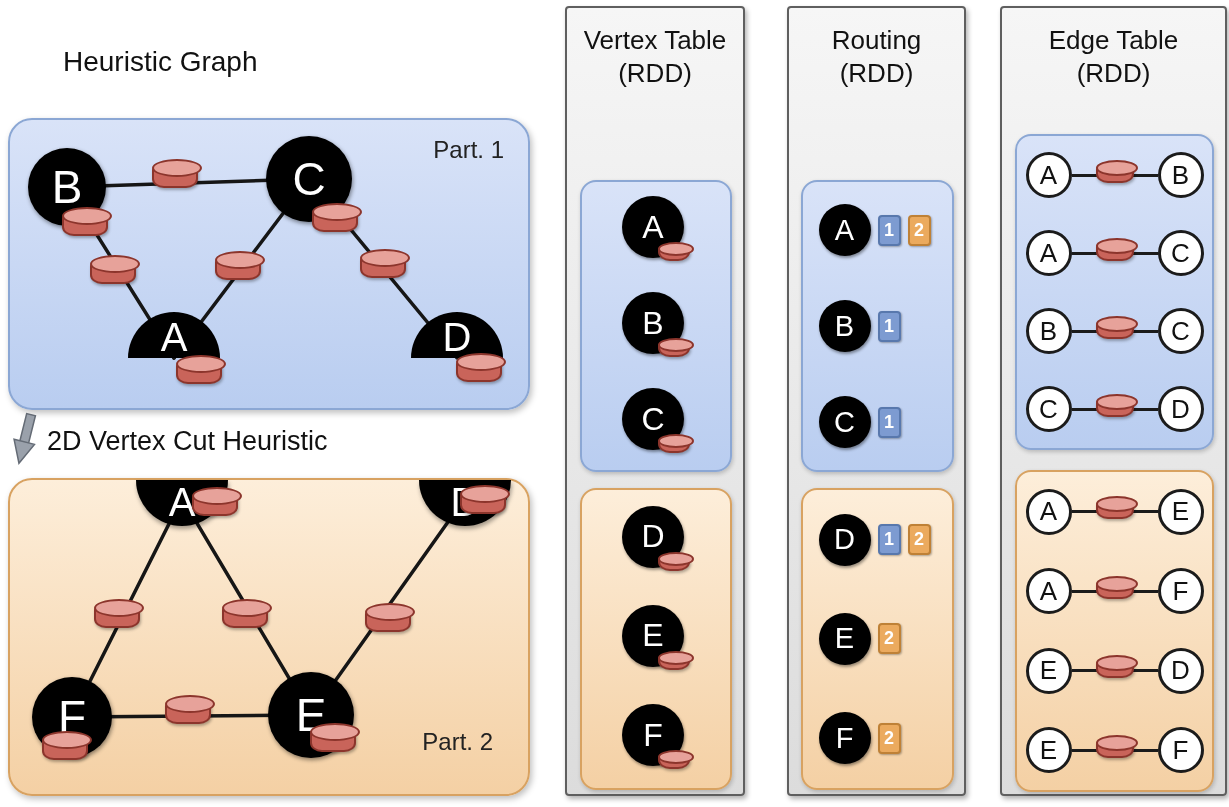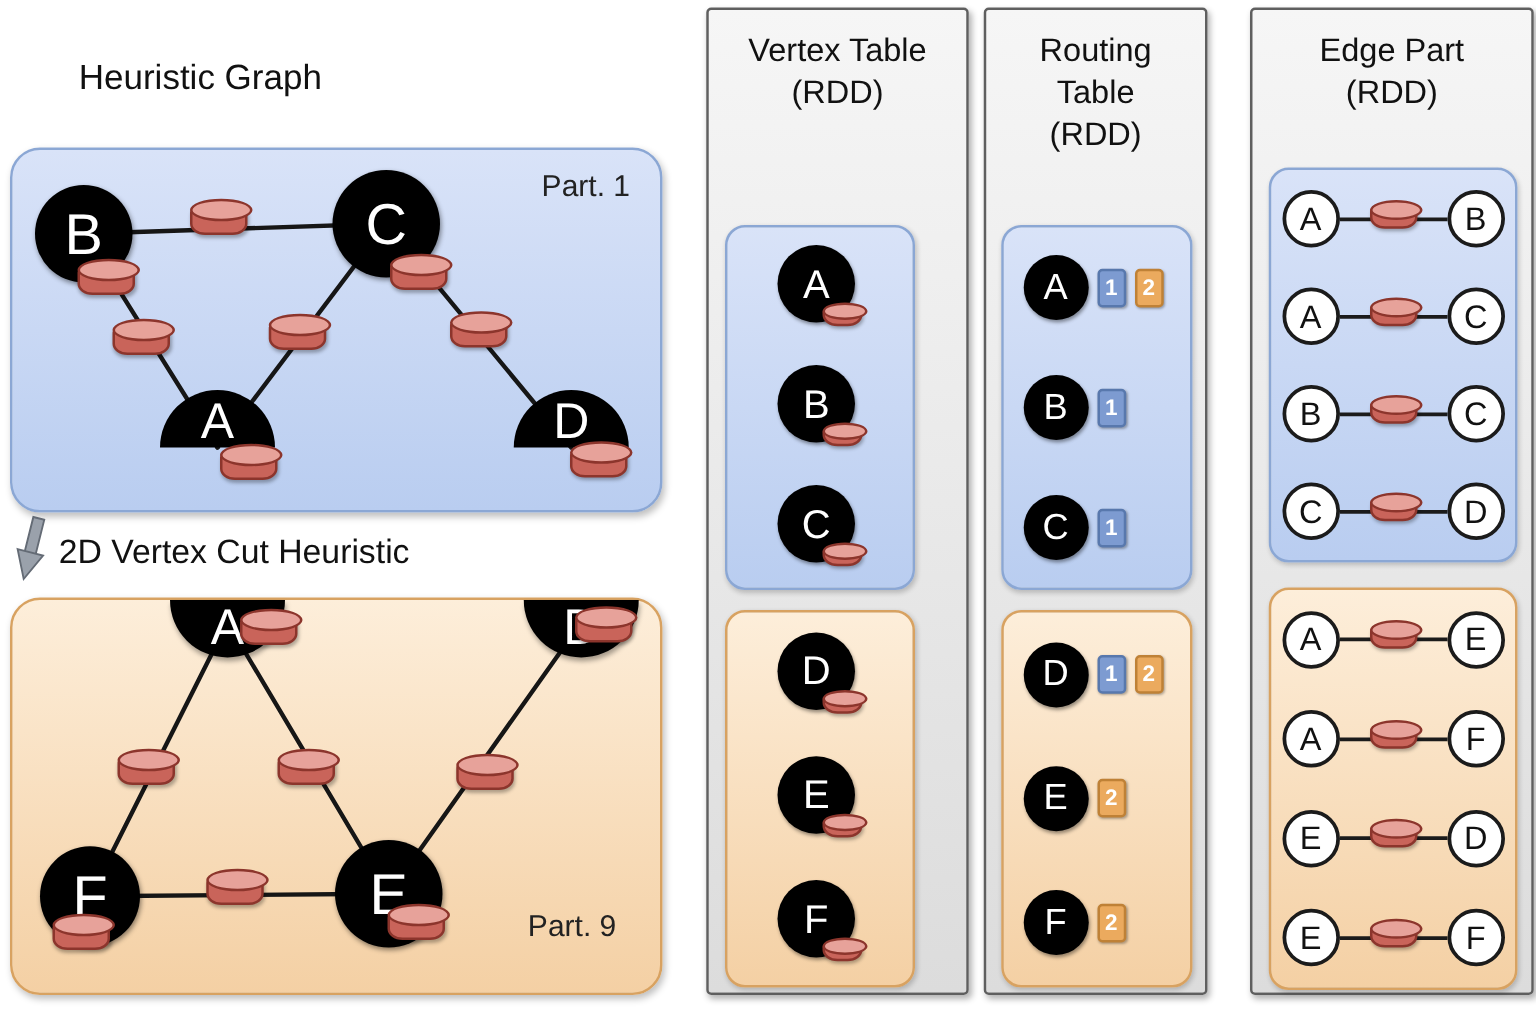--- a/index.html
+++ b/index.html
@@ -145,24 +145,24 @@
       <span>E</span>
     </div>
     <div class="cyl cyl-l" style="left:182px;top:14px;"></div>
     <div class="cyl cyl-l" style="left:450px;top:12px;"></div>
     <div class="cyl cyl-l" style="left:84px;top:126px;"></div>
     <div class="cyl cyl-l" style="left:212px;top:126px;"></div>
     <div class="cyl cyl-l" style="left:355px;top:130px;"></div>
     <div class="cyl cyl-l" style="left:155px;top:222px;"></div>
     <div class="cyl cyl-l" style="left:32px;top:258px;"></div>
     <div class="cyl cyl-l" style="left:300px;top:250px;"></div>
-    <div class="part-label" style="right:35px;top:248px;">Part. 9</div>
-  </div>
-
-  <div class="col" style="left:565px;width:210px;">
+    <div class="part-label" style="right:35px;top:248px;">Part. 2</div>
+  </div>
+
+  <div class="col" style="left:565px;width:180px;">
     <div class="col-title">
       <div>Vertex Table</div>
       <div>(RDD)</div>
     </div>
     <div class="sub sub-blue" style="left:13px;top:172px;width:152px;height:292px;">
       <div class="vitem">
         <div class="vcircle">
             <span>A</span>
           </div>
         <div class="cyl cyl-s"></div>
@@ -198,21 +198,20 @@
             <span>F</span>
           </div>
         <div class="cyl cyl-s"></div>
       </div>
     </div>
   </div>
 
   <div class="col" style="left:787px;width:179px;">
     <div class="col-title">
       <div>Routing</div>
-      <div>Table</div>
       <div>(RDD)</div>
     </div>
     <div class="sub sub-blue" style="left:12px;top:172px;width:153px;height:292px;">
       <div class="rrow">
         <div class="rcircle">
             <span>A</span>
           </div>
         <span class="badge badge-1">1</span>
         <span class="badge badge-2">2</span>
       </div>
@@ -247,21 +246,21 @@
         <div class="rcircle">
             <span>F</span>
           </div>
         <span class="badge badge-2">2</span>
       </div>
     </div>
   </div>
 
   <div class="col" style="left:1000px;width:227px;">
     <div class="col-title">
-      <div>Edge Part</div>
+      <div>Edge Table</div>
       <div>(RDD)</div>
     </div>
     <div class="sub sub-blue" style="left:13px;top:126px;width:199px;height:316px;">
       <div class="erow">
         <div class="ecircle">
             <span>A</span>
           </div>
         <div class="elink">
             <div class="cyl cyl-m"></div>
           </div>

